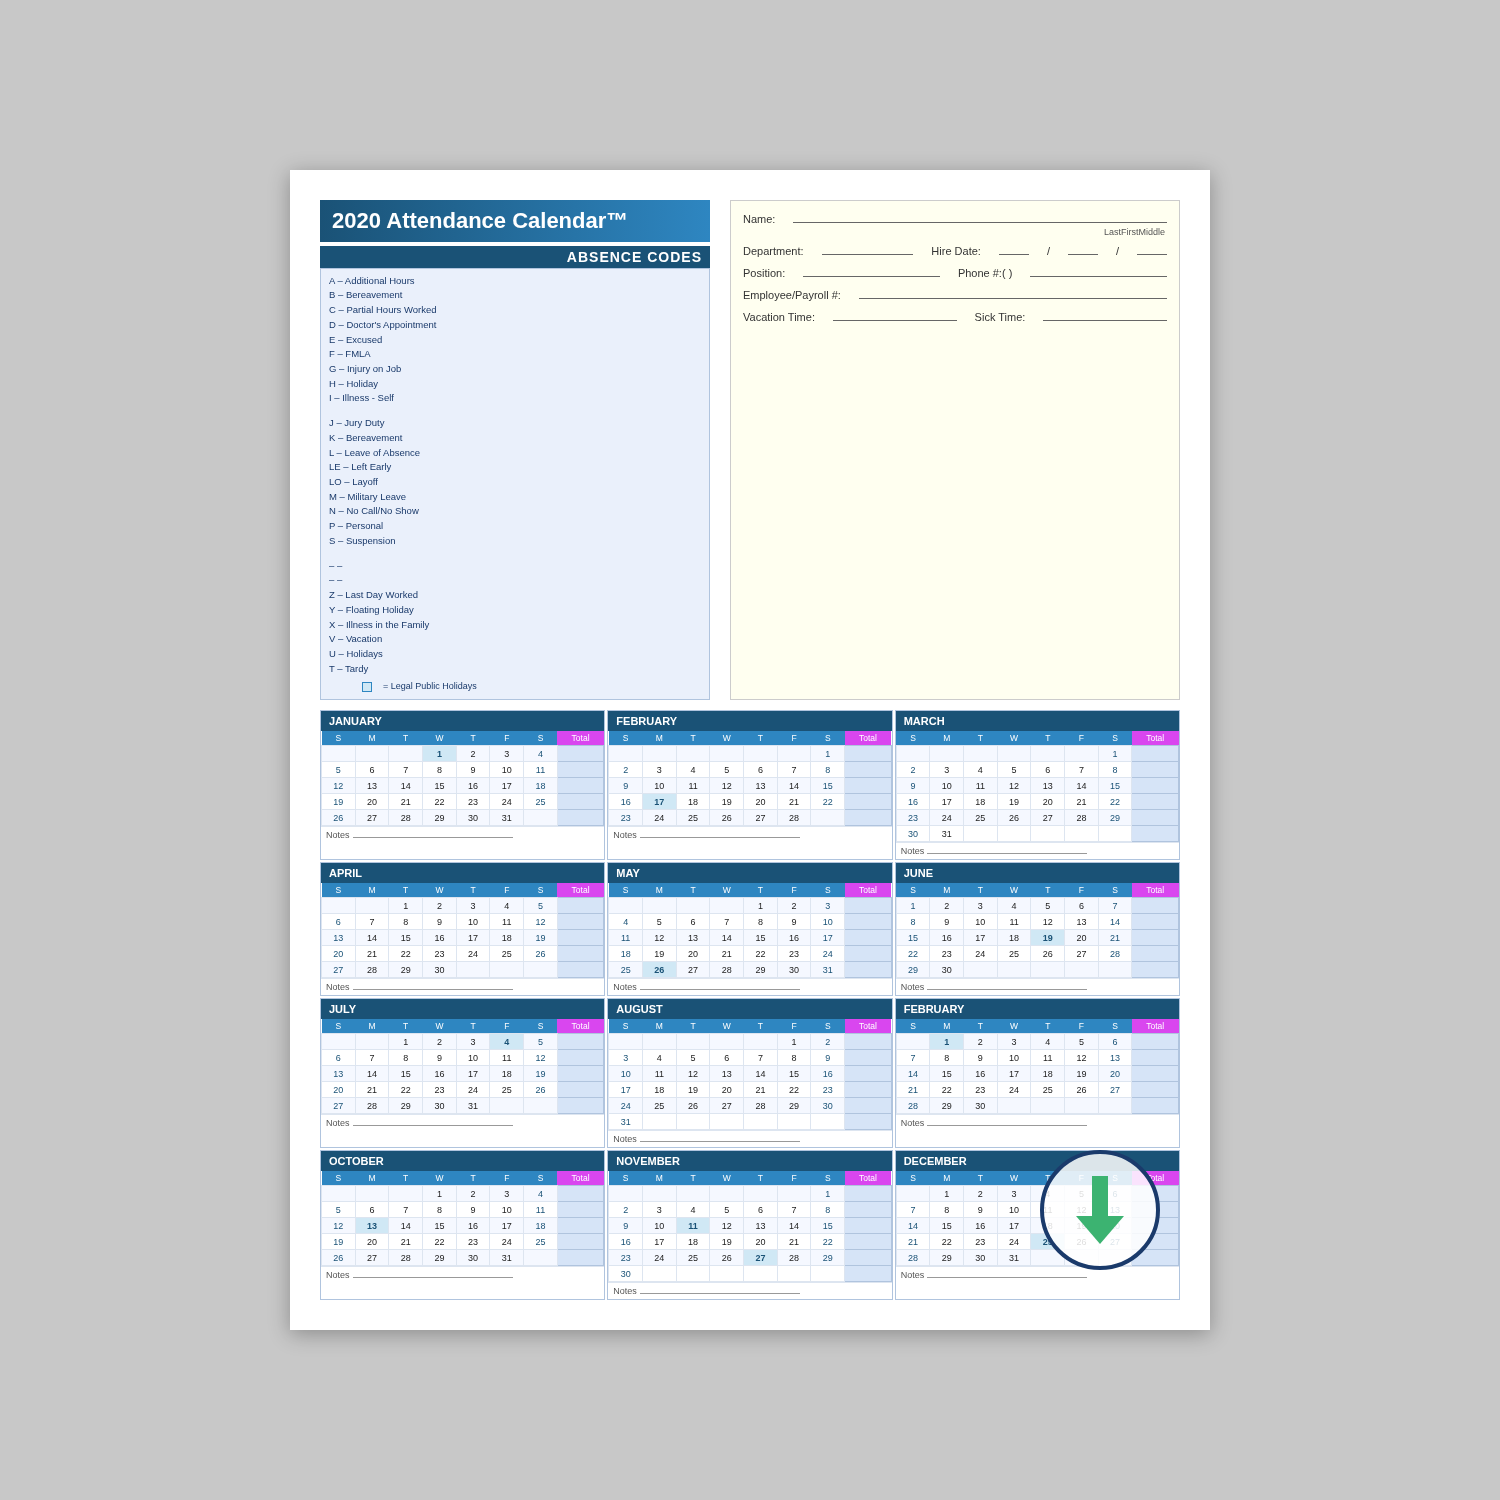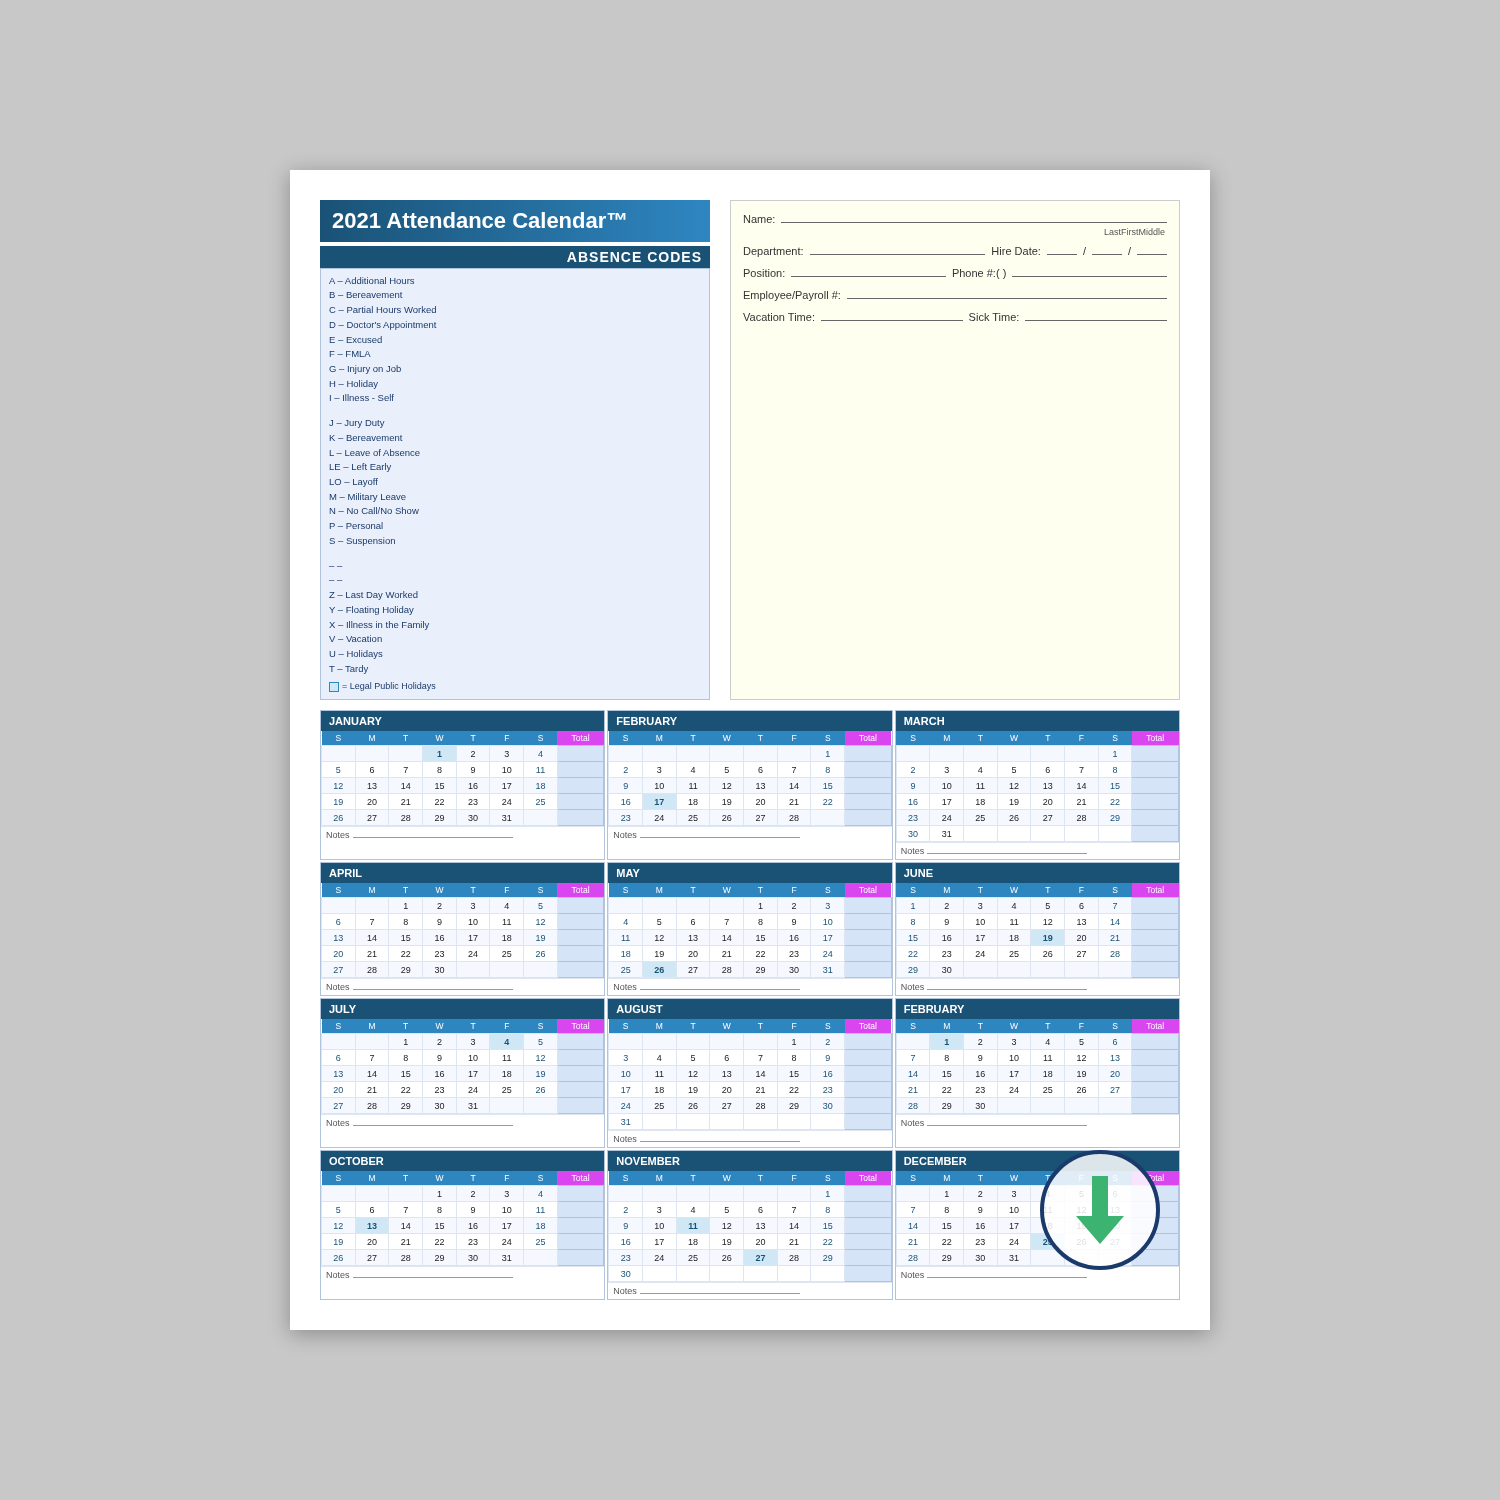--- a/index.html
+++ b/index.html
@@ -67,21 +67,21 @@
       line-height: 1.55;
     }
     .codes-col span { display: block; }
     
     .info-row {
       display: flex;
       align-items: baseline;
       margin-bottom: 6px;
       font-size: 11px;
       color: #333;
-      gap: 6px;
+      gap: 18px;
     }
     .info-label { font-weight: normal; white-space: nowrap; }
     .info-line { border-bottom: 1px solid #666; flex: 1; min-width: 40px; height: 14px; }
     .info-line-sm { border-bottom: 1px solid #666; width: 30px; height: 14px; }
     .sub-labels {
       display: flex;
       justify-content: flex-end;
       font-size: 9px;
       color: #555;
       padding: 0 2px;
@@ -193,40 +193,41 @@
     .arrow-head {
       width: 0;
       height: 0;
       border-left: 24px solid transparent;
       border-right: 24px solid transparent;
       border-top: 28px solid #3cb371;
     }
     .holiday-legend {
       display: flex;
       align-items: center;
-      gap: 3px;
+      gap: 11px;
       font-size: 9px;
       color: #1a3a6b;
       margin-top: 4px;
+      margin-left: 33px;
     }
     .legend-box {
       width: 10px;
       height: 10px;
       background: #d0e8f5;
       border: 1px solid #2e86c1;
     }
   </style>
 </head>
 <body>
 
 <div class="page">
 
   <div class="header-row">
     <div class="left-panel">
-      <div class="title-bar">2021 Attendance Calendar™</div>
+      <div class="title-bar">2020 Attendance Calendar™</div>
       <div class="absence-codes-header">ABSENCE CODES</div>
       <div class="absence-codes-body">
         <div class="codes-col" id="col1">
             <span>A – Additional Hours</span>
             <span>B – Bereavement</span>
             <span>C – Partial Hours Worked</span>
             <span>D – Doctor's Appointment</span>
             <span>E – Excused</span>
             <span>F – FMLA</span>
             <span>G – Injury on Job</span>

